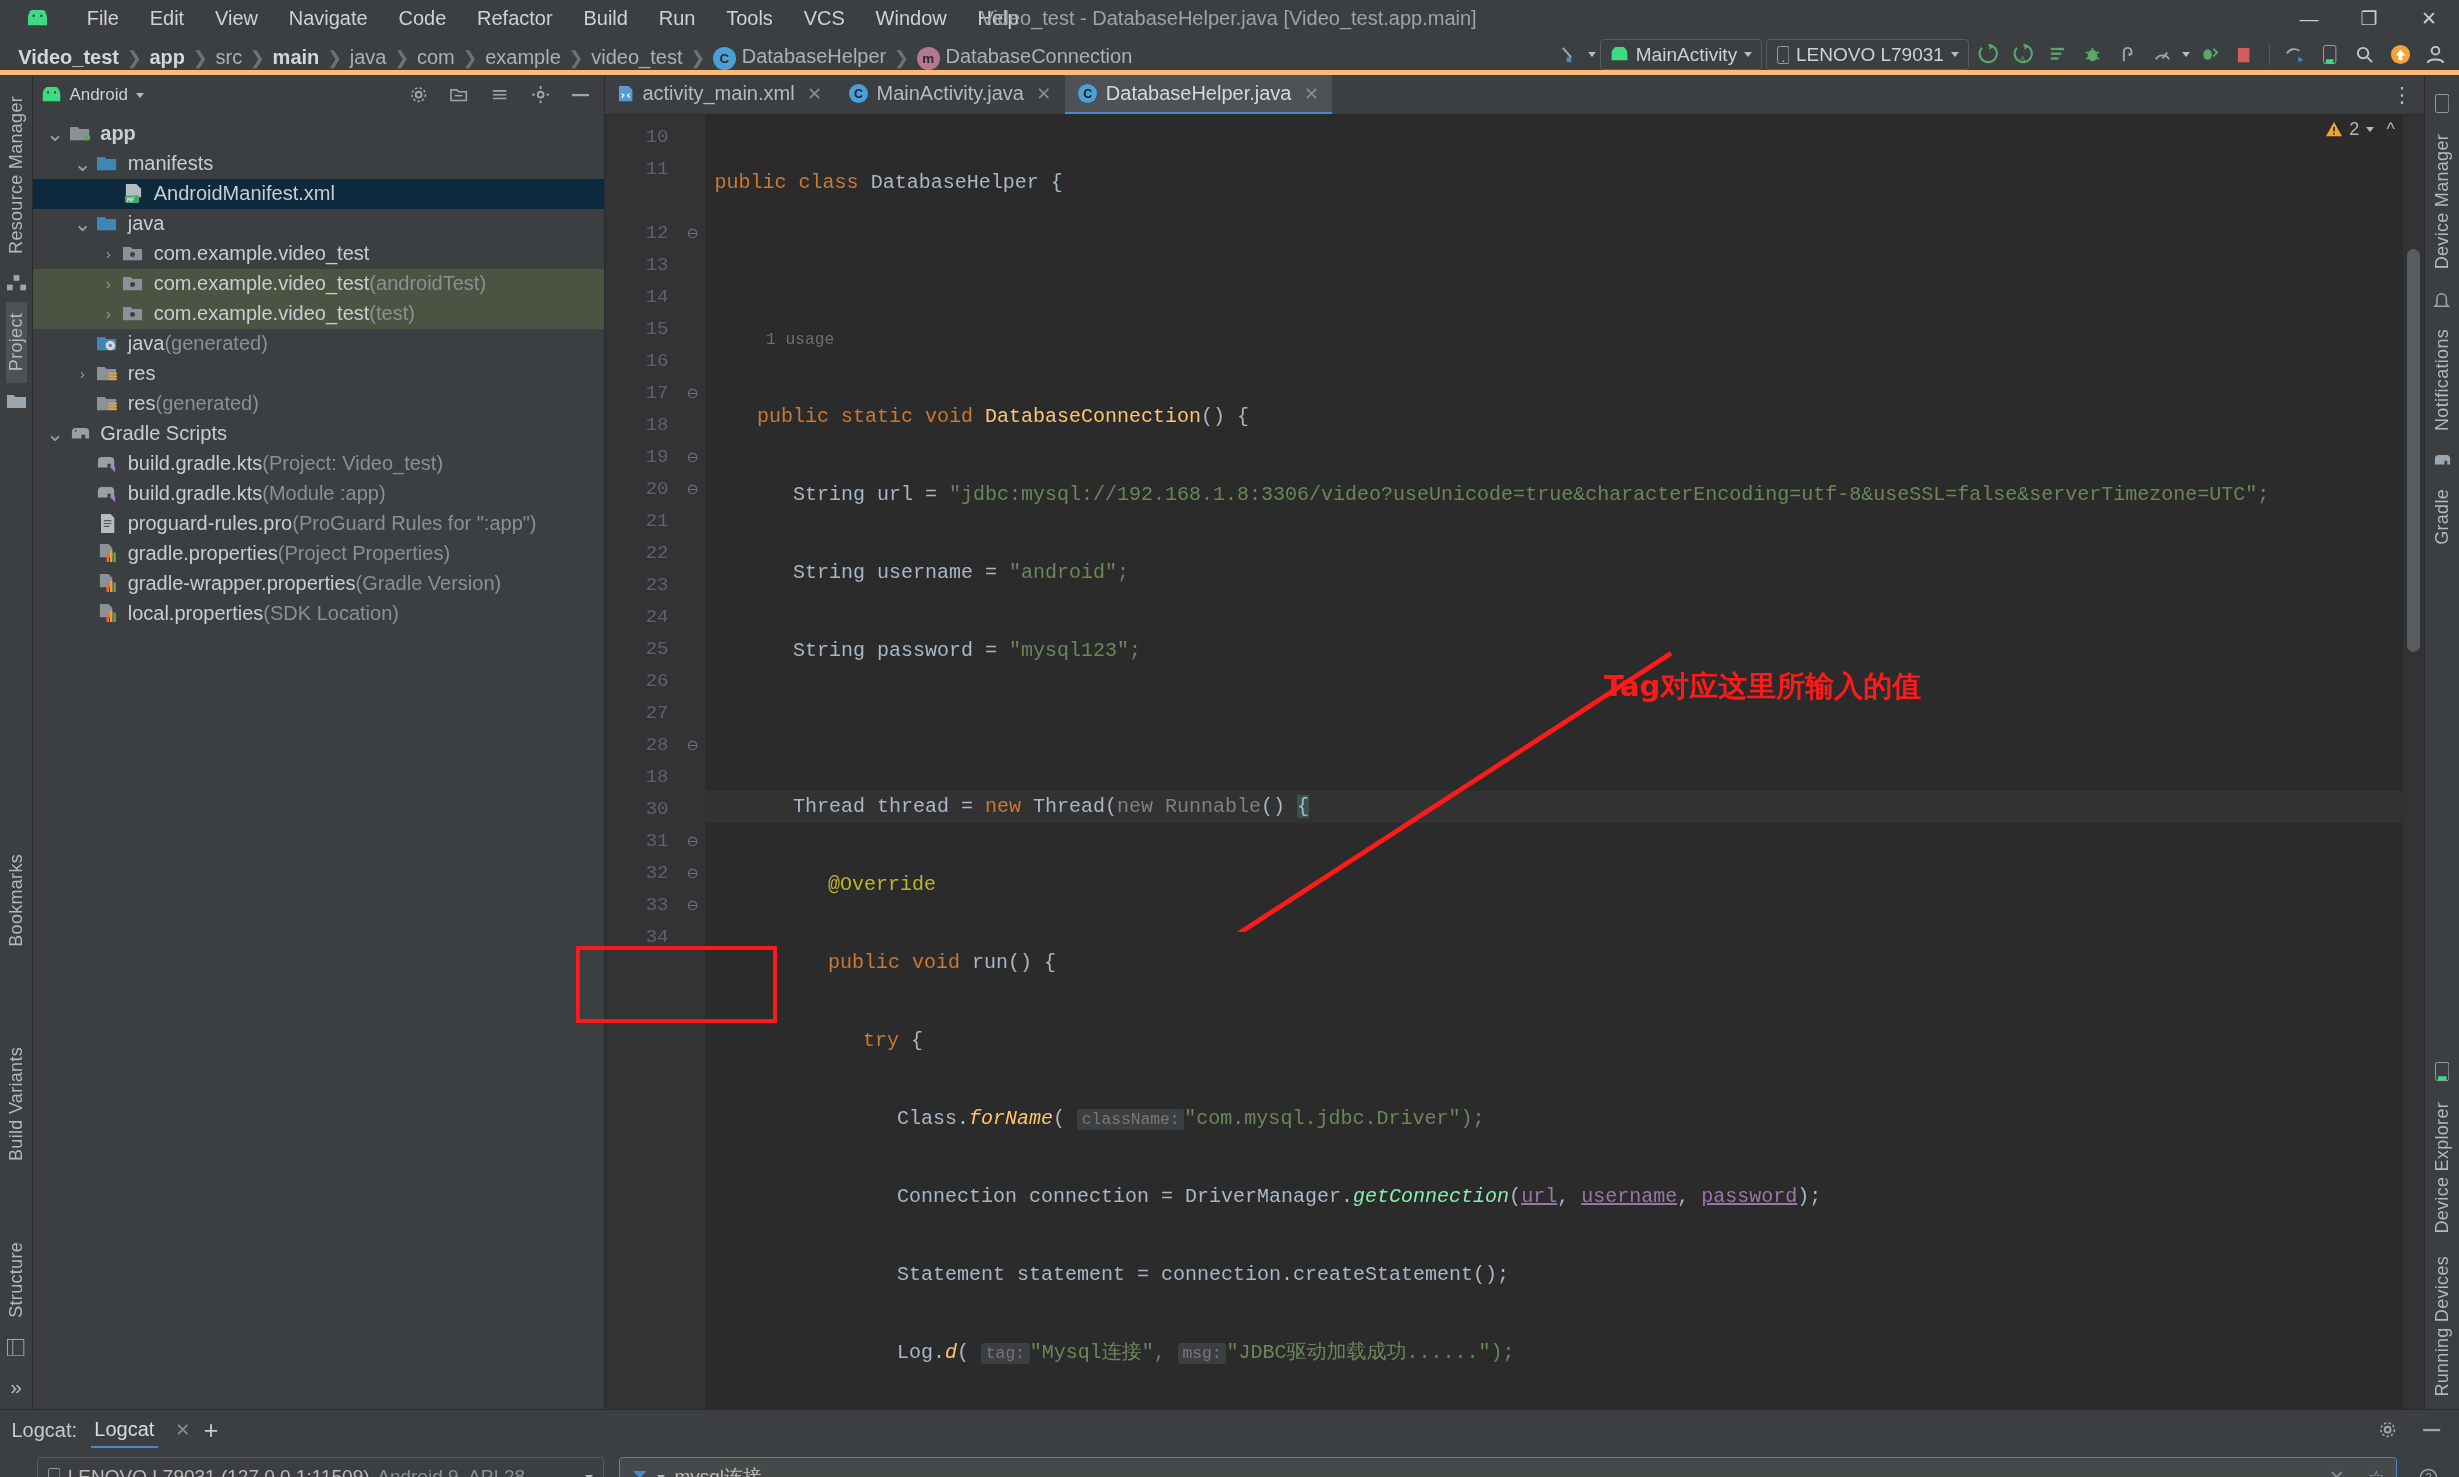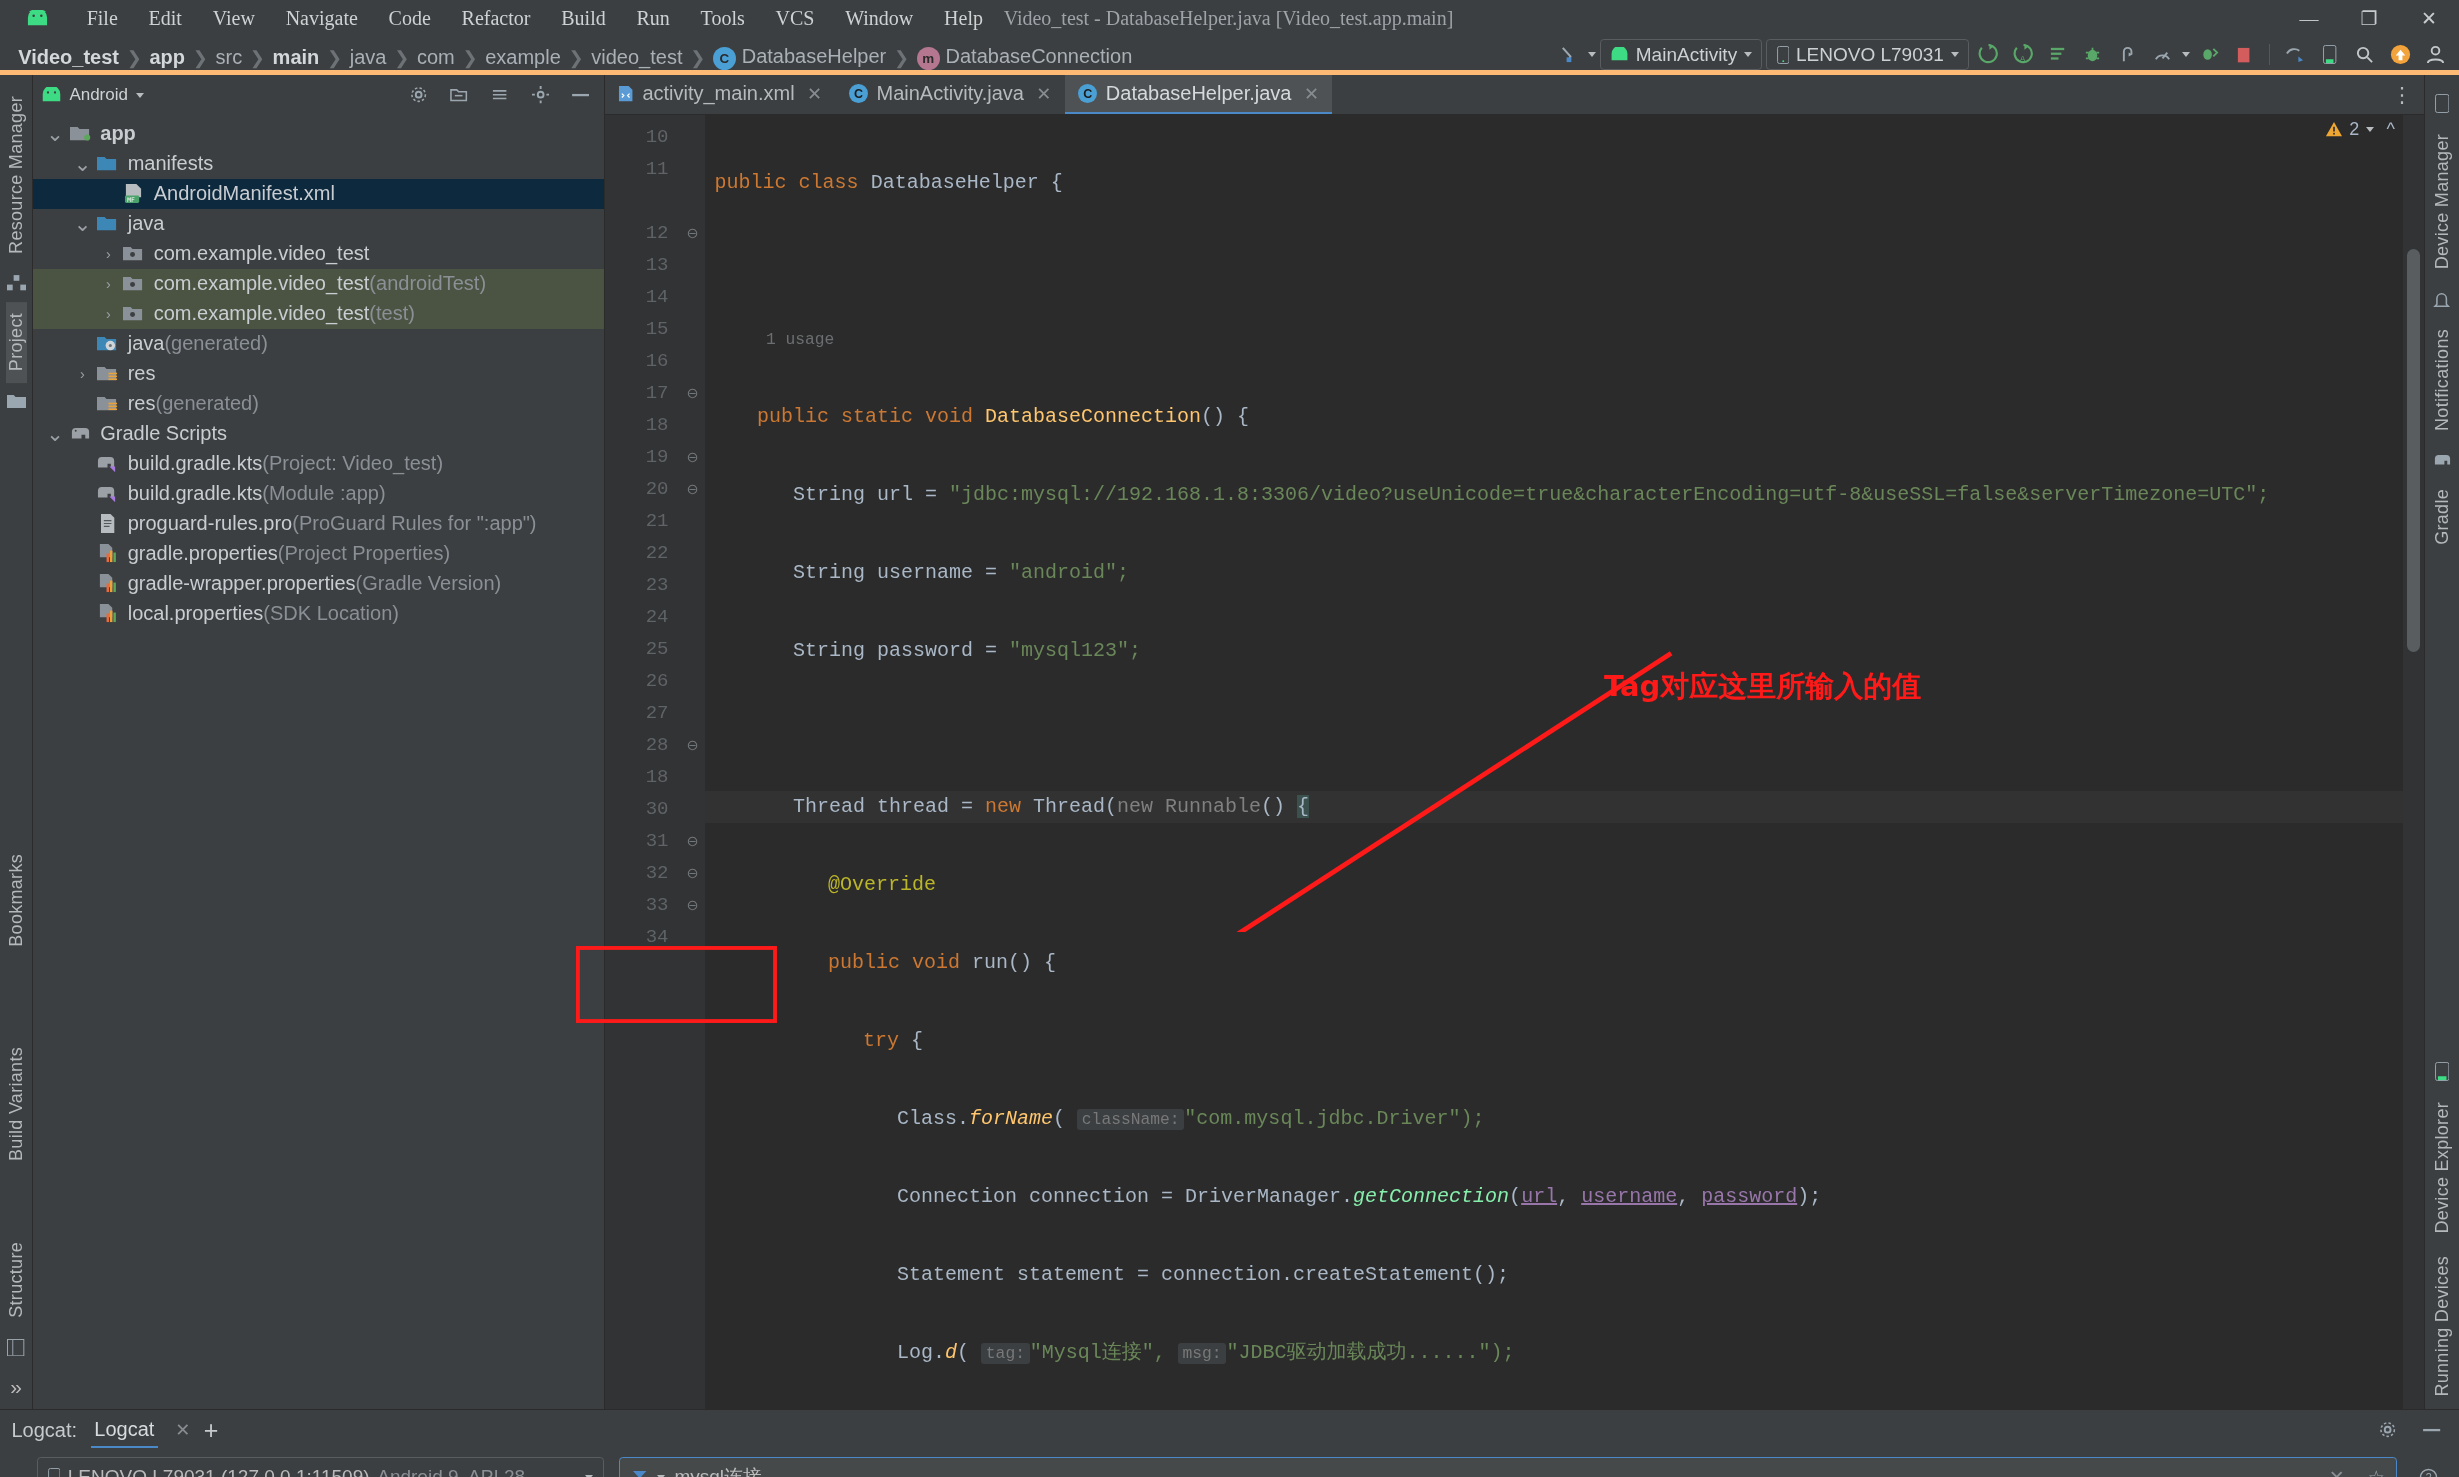--- a/index.html
+++ b/index.html
@@ -1,20 +1,20 @@
 <!DOCTYPE html>
 <html><head>
 <meta charset="utf-8">
 <style>
   * { box-sizing: border-box; margin:0; padding:0; }
   html,body { width:2459px; height:1478px; background:#3c3f41; overflow:hidden; }
   body { font-family:"Liberation Sans", sans-serif; color:#bbbbbb; font-size:21px; }
 
   
-  .titlebar { height:37px; background:#3c3f41; display:flex; align-items:center; position:relative;font-family:Liberation Serif, serif; }
+  .titlebar { height:37px; background:#3c3f41; display:flex; align-items:center; position:relative; }
   .logo { width:33px; height:37px; display:flex; align-items:center; justify-content:center; margin-left:21px; }
   .menus { display:flex; align-items:center; gap:0; margin-left:17.3px; }
   .menu-item { padding:2.9px 15.4px; font-size:20px; color:#cfd2d4; cursor:default; }
   .win-title { position:absolute; left:0; right:2px; text-align:center; font-size:20px; color:#9ea3a8; pointer-events:none; }
   .wctl { position:absolute; right:0; top:0; height:37px; display:flex; align-items:center; }
   .wctl div { width:60px; height:37px; display:flex; align-items:center; justify-content:center; color:#c8cbce; font-size:19px; }
 
   
   .navbar { height:38px; background:#3c3f41; display:flex; align-items:flex-end; border-bottom:5px solid #fdba74; position:relative; }
   .crumbs { display:flex; align-items:center; margin-left:13.4px; }

